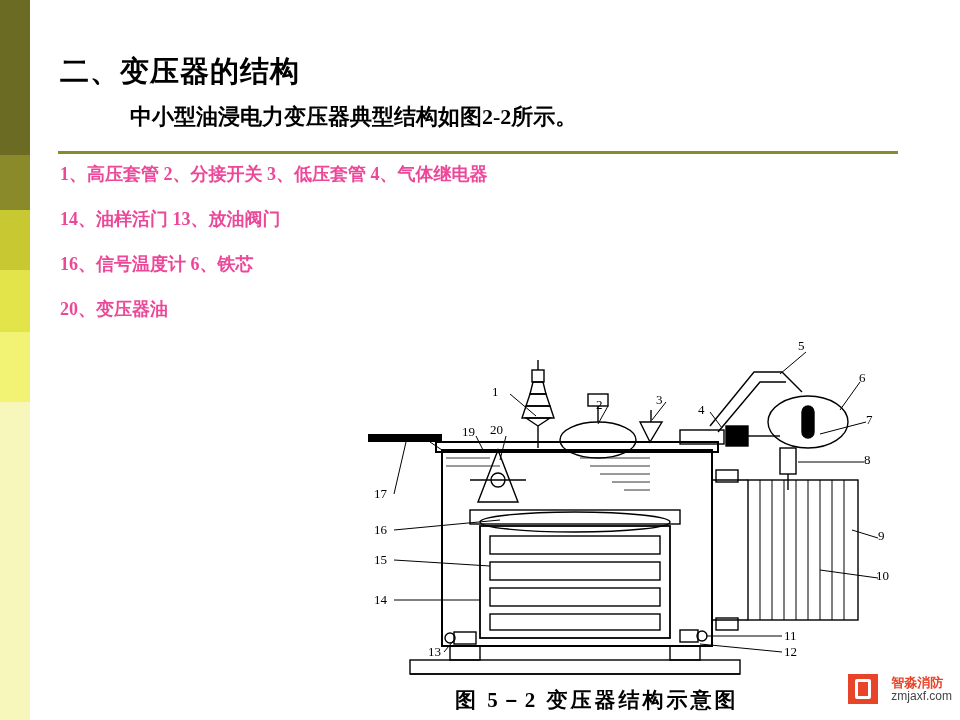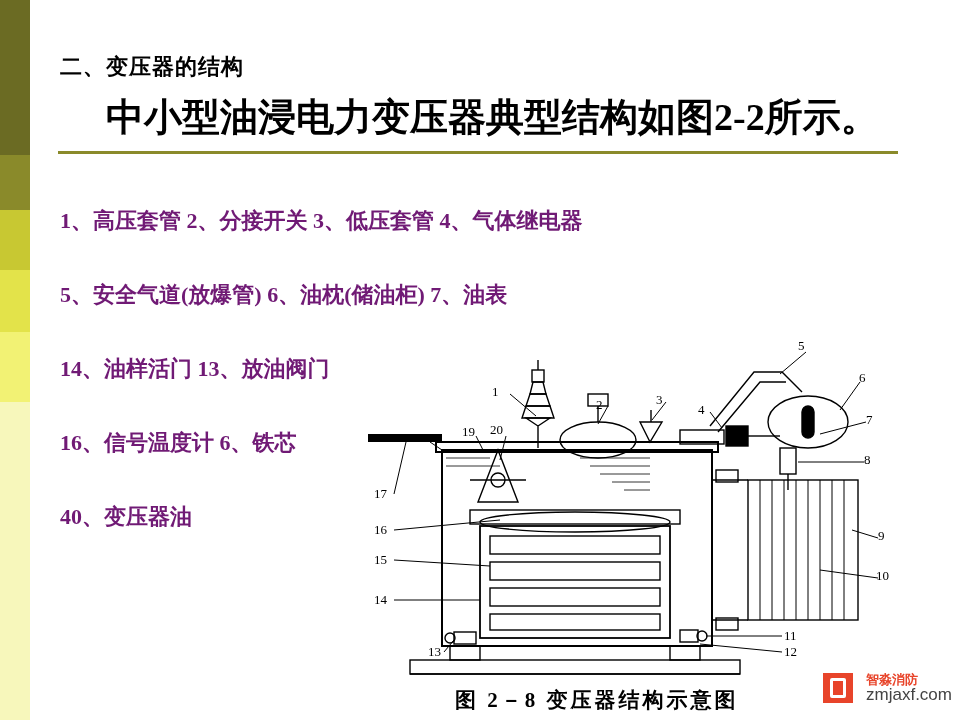--- a/index.html
+++ b/index.html
@@ -19,38 +19,37 @@
   .seg2{top:155px;height:55px;background:#8a8a2a;}
   .seg3{top:210px;height:60px;background:#c8c832;}
   .seg4{top:270px;height:62px;background:#e3e34a;}
   .seg5{top:332px;height:70px;background:#f2f274;}
   .seg6{top:402px;height:318px;background:#f7f7bb;}
 
   .title-block{
     position:absolute;left:60px;top:52px;width:830px;
   }
   .title-line1{
-    font-size:22px;font-weight:bold;color:#000;letter-spacing:1px;
+    font-size:29px;font-weight:bold;color:#000;letter-spacing:1px;
     font-family:Liberation Mono, monospace;
   }
   .title-line2{
-    font-size:38px;font-weight:bold;color:#000;margin-top:10px;margin-left:46px;
+    font-size:22px;font-weight:bold;color:#000;margin-top:10px;margin-left:70px;
     font-family:"Liberation Serif", serif;
   }
   .rule{
     position:absolute;left:58px;top:151px;width:840px;height:3px;background:#8a8a2a;
   }
 
   .legend{
     position:absolute;left:60px;top:162px;width:760px;
   }
   .legend-row{
-    font-size:22px;font-weight:bold;color:#701a75;margin-bottom:21px;white-space:nowrap;
-    font-family:"Liberation Serif", serif;
-    margin-top:44px;
+    font-size:18px;font-weight:bold;color:#ec4899;margin-bottom:21px;white-space:nowrap;
+    font-family:"Liberation Serif", serif;
   }
 
   
   .figure{
     position:absolute;left:350px;top:330px;width:600px;height:390px;
   }
   .figcaption{
     position:absolute;left:455px;top:686px;width:420px;
     font-size:21px;font-weight:bold;color:#000;letter-spacing:3px;
     font-family:"Liberation Serif", serif;
@@ -60,21 +59,21 @@
   }
   .wm-logo{
     width:30px;height:30px;background:#e8442a;position:relative;transform:rotate(0deg);
   }
   .wm-logo:after{
     content:"";position:absolute;left:7px;top:5px;width:16px;height:20px;
     border:3px solid #fff;border-radius:2px;box-sizing:border-box;
   }
   .wm-text{line-height:1.05;}
   .wm-name{font-size:13px;color:#e8442a;font-weight:bold;font-family:"Liberation Sans", sans-serif;}
-  .wm-url{font-size:17px;color:#444;font-family:"Liberation Sans", sans-serif;}
+  .wm-url{font-size:12px;color:#444;font-family:"Liberation Sans", sans-serif;}
 </style>
 </head>
 <body>
 
 <div class="left-bar">
   <div class="seg seg1"></div>
   <div class="seg seg2"></div>
   <div class="seg seg3"></div>
   <div class="seg seg4"></div>
   <div class="seg seg5"></div>
@@ -82,24 +81,23 @@
 </div>
 
 <div class="title-block">
   <div class="title-line1">二、变压器的结构</div>
   <div class="title-line2">中小型油浸电力变压器典型结构如图2-2所示。</div>
 </div>
 <div class="rule"></div>
 
 <div class="legend">
   <div class="legend-row">1、高压套管    2、分接开关    3、低压套管    4、气体继电器</div>
-  <div class="legend-row">5、安全气道(放爆管)    6、油枕(储油柜)        7、油表</div>
   <div class="legend-row">14、油样活门   13、放油阀门</div>
   <div class="legend-row">16、信号温度计   6、铁芯</div>
-  <div class="legend-row">40、变压器油</div>
+  <div class="legend-row">20、变压器油</div>
 </div>
 
 <div class="figure">
   <svg width="600" height="390" viewBox="0 0 600 390">
     <g fill="none" stroke="#000" stroke-width="1.4">
 
       <rect x="60" y="330" width="330" height="14"></rect>
       <line x1="60" y1="344" x2="390" y2="344"></line>
       <rect x="100" y="316" width="30" height="14"></rect>
       <rect x="320" y="316" width="30" height="14"></rect>
@@ -223,21 +221,21 @@
       <text x="24" y="234">15</text>
       <text x="24" y="204">16</text>
       <text x="24" y="168">17</text>
       <text x="62" y="112">18</text>
       <text x="112" y="106">19</text>
       <text x="140" y="104">20</text>
     </g>
   </svg>
 </div>
 
-<div class="figcaption">图 2－8   变压器结构示意图</div>
+<div class="figcaption">图 5－2   变压器结构示意图</div>
 
 <div class="watermark">
   <div class="wm-logo"></div>
   <div class="wm-text">
     <div class="wm-name">智淼消防</div>
     <div class="wm-url">zmjaxf.com</div>
   </div>
 </div>
 
 </body></html>

